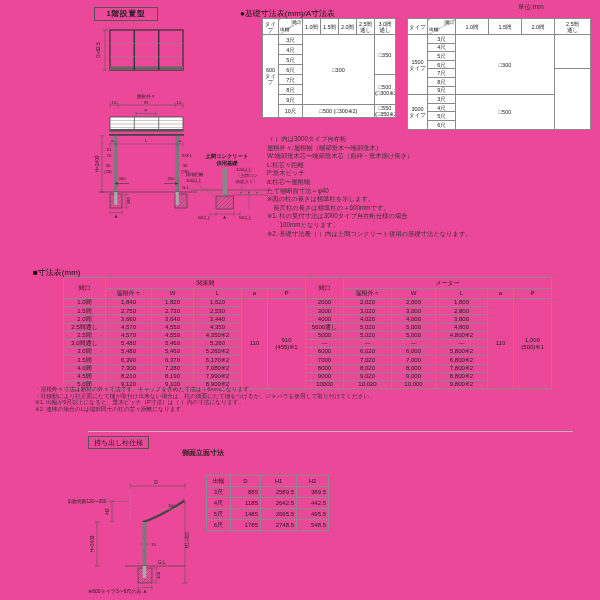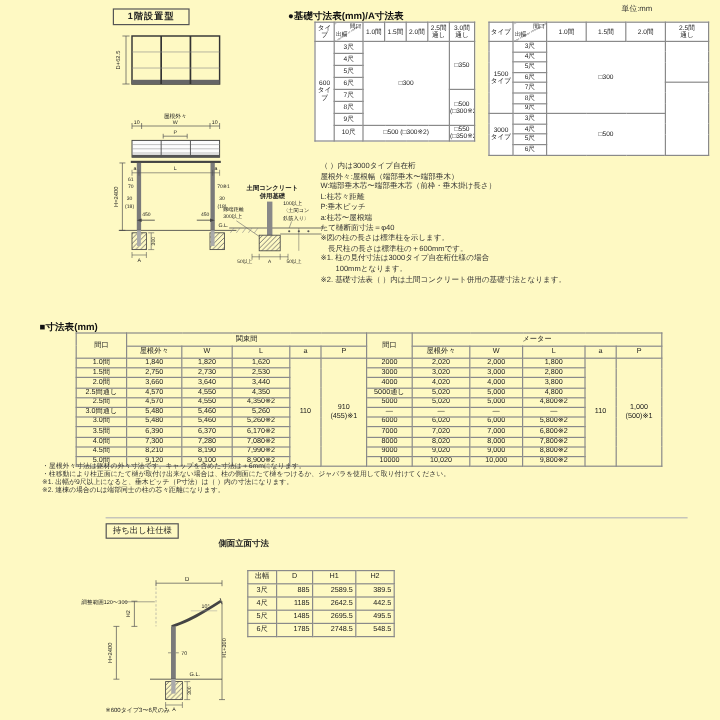--- a/index.html
+++ b/index.html
@@ -1,19 +1,19 @@
 <!DOCTYPE html>
 <html><head>
 <meta charset="utf-8">
 <style>
   html,body{margin:0;padding:0;background:#fff}
-  #page{position:relative;width:600px;height:600px;background:#fef9c3;overflow:hidden;
+  #page{position:relative;width:600px;height:600px;background:#ec4899;overflow:hidden;
         font-family:"Liberation Sans","DejaVu Sans",sans-serif;color:#222}
   .abs{position:absolute}
-  .hd{font-weight:bold;font-size:8px;color:#111}
+  .hd{font-weight:normal;font-size:8px;color:#111}
   #unit{font-size:6.5px;color:#333}
   #title-box{left:94px;top:7px;width:62px;height:12px;border:1px solid #555;
              font-size:7.5px;font-weight:bold;text-align:center;line-height:12px;letter-spacing:1px}
   
   .fttable{border-collapse:collapse;table-layout:fixed;background:#fff;border:1.4px solid #444;
            font-size:5.5px;line-height:6px}
   .fttable th,.fttable td{border:0.8px solid #8a8a8a;padding:0;text-align:center;
            font-weight:normal;white-space:pre-line;overflow:hidden}
   .fttable tr.hrow th{height:15px}
   .ftl td{height:9px}

